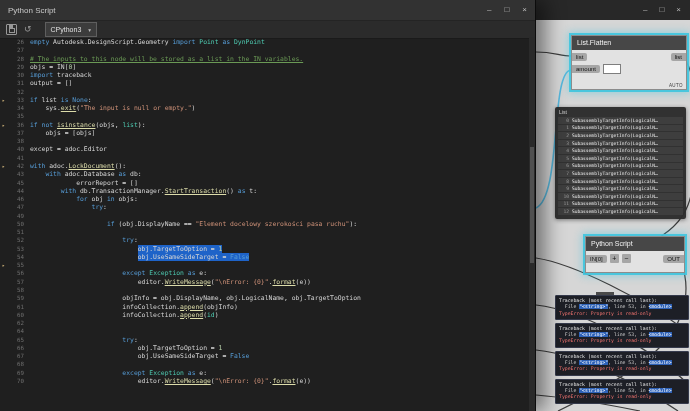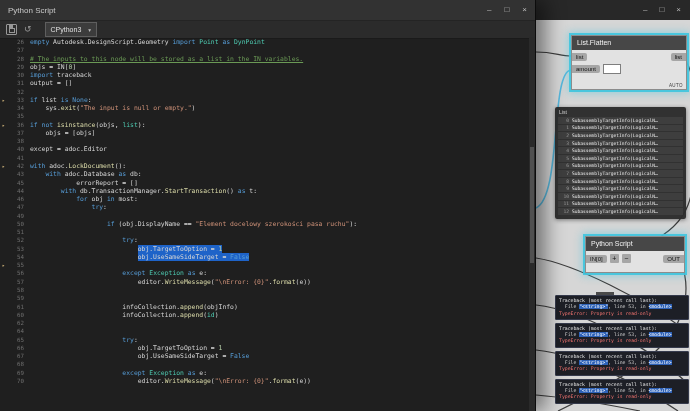--- a/index.html
+++ b/index.html
@@ -60,21 +60,21 @@
   .icon-undo{color:#9a9a9a;font-size:9px;line-height:9px;}
   .combo{margin-left:6px;height:13px;display:flex;align-items:center;gap:7px;background:#3c3c3c;border:1px solid #5f5f5f;
     padding:0 5px;color:#e0e0e0;font-size:7px;}
   .combo .caret{color:#bbb;font-size:5.5px;}
 
   .editor{position:absolute;left:0;top:37px;right:6px;bottom:0;overflow:hidden;padding-top:1px;}
   .cl{display:flex;height:8.28px;line-height:8.28px;white-space:pre;font-family:"DejaVu Sans Mono",monospace;font-size:6.4px;}
   .mk{width:7px;text-align:center;color:#d7ba7d;font-size:5px;line-height:8.28px;flex:none;}
   .ln{width:17px;text-align:right;padding-right:6px;color:#6e6e6e;font-size:5.8px;flex:none;}
   .ct{flex:1;overflow:hidden;}
-  .tk-k{color:#569CD6;} .tk-s{color:#CE9178;} .tk-c{color:#6A9955;text-decoration:underline;} .tk-f{color:#DCDCAA;}
+  .tk-k{color:#569CD6;} .tk-s{color:#CE9178;} .tk-c{color:#6A9955;text-decoration:underline;} .tk-f{color:#DCDCAA;text-decoration:underline;}
   .tk-t{color:#4EC9B0;} .tk-n{color:#B5CEA8;} .tk-p{color:#D4D4D4;} .tk-i{color:#D4D4D4;}
   .ct.sel span:not(.tk-i){background:#1e63c8;}
   .vscroll{position:absolute;right:0;top:37px;bottom:0;width:6px;background:#2a2a2a;}
   .vscroll .thumb{position:absolute;left:1px;right:1px;top:110px;height:116px;background:#505050;}
 </style>
 </head>
 <body>
 
 <div id="stage">
 
@@ -230,33 +230,33 @@
         <div class="cl"><span class="mk"></span><span class="ln">35</span><span class="ct"></span></div>
         <div class="cl"><span class="mk">▸</span><span class="ln">36</span><span class="ct"><span class="tk-k">if</span><span class="tk-p"> </span><span class="tk-k">not</span><span class="tk-p"> </span><span class="tk-f">isinstance</span><span class="tk-p">(objs, </span><span class="tk-t">list</span><span class="tk-p">):</span></span></div>
         <div class="cl"><span class="mk"></span><span class="ln">37</span><span class="ct"><span class="tk-i">    </span><span class="tk-p">objs = [objs]</span></span></div>
         <div class="cl"><span class="mk"></span><span class="ln">38</span><span class="ct"></span></div>
         <div class="cl"><span class="mk"></span><span class="ln">40</span><span class="ct"><span class="tk-p">except = adoc.Editor</span></span></div>
         <div class="cl"><span class="mk"></span><span class="ln">41</span><span class="ct"></span></div>
         <div class="cl"><span class="mk">▸</span><span class="ln">42</span><span class="ct"><span class="tk-k">with</span><span class="tk-p"> adoc.</span><span class="tk-f">LockDocument</span><span class="tk-p">():</span></span></div>
         <div class="cl"><span class="mk"></span><span class="ln">43</span><span class="ct"><span class="tk-i">    </span><span class="tk-k">with</span><span class="tk-p"> adoc.Database </span><span class="tk-k">as</span><span class="tk-p"> db:</span></span></div>
         <div class="cl"><span class="mk"></span><span class="ln">45</span><span class="ct"><span class="tk-i">            </span><span class="tk-p">errorReport = []</span></span></div>
         <div class="cl"><span class="mk"></span><span class="ln">44</span><span class="ct"><span class="tk-i">        </span><span class="tk-k">with</span><span class="tk-p"> db.TransactionManager.</span><span class="tk-f">StartTransaction</span><span class="tk-p">() </span><span class="tk-k">as</span><span class="tk-p"> t:</span></span></div>
-        <div class="cl"><span class="mk"></span><span class="ln">46</span><span class="ct"><span class="tk-i">            </span><span class="tk-k">for</span><span class="tk-p"> obj </span><span class="tk-k">in</span><span class="tk-p"> most:</span></span></div>
+        <div class="cl"><span class="mk"></span><span class="ln">46</span><span class="ct"><span class="tk-i">            </span><span class="tk-k">for</span><span class="tk-p"> obj </span><span class="tk-k">in</span><span class="tk-p"> objs:</span></span></div>
         <div class="cl"><span class="mk"></span><span class="ln">47</span><span class="ct"><span class="tk-i">                </span><span class="tk-k">try</span><span class="tk-p">:</span></span></div>
         <div class="cl"><span class="mk"></span><span class="ln">49</span><span class="ct"></span></div>
         <div class="cl"><span class="mk"></span><span class="ln">50</span><span class="ct"><span class="tk-i">                    </span><span class="tk-k">if</span><span class="tk-p"> (obj.DisplayName == </span><span class="tk-s">"Element docelowy szerokości pasa ruchu"</span><span class="tk-p">):</span></span></div>
         <div class="cl"><span class="mk"></span><span class="ln">51</span><span class="ct"></span></div>
         <div class="cl"><span class="mk"></span><span class="ln">52</span><span class="ct"><span class="tk-i">                        </span><span class="tk-k">try</span><span class="tk-p">:</span></span></div>
         <div class="cl"><span class="mk"></span><span class="ln">53</span><span class="ct sel"><span class="tk-i">                            </span><span class="tk-p">obj.TargetToOption = </span><span class="tk-n">1</span></span></div>
         <div class="cl"><span class="mk"></span><span class="ln">54</span><span class="ct sel"><span class="tk-i">                            </span><span class="tk-p">obj.UseSameSideTarget = </span><span class="tk-k">False</span></span></div>
         <div class="cl"><span class="mk">▸</span><span class="ln">55</span><span class="ct"></span></div>
         <div class="cl"><span class="mk"></span><span class="ln">56</span><span class="ct"><span class="tk-i">                        </span><span class="tk-k">except</span><span class="tk-p"> </span><span class="tk-t">Exception</span><span class="tk-p"> </span><span class="tk-k">as</span><span class="tk-p"> e:</span></span></div>
         <div class="cl"><span class="mk"></span><span class="ln">57</span><span class="ct"><span class="tk-i">                            </span><span class="tk-p">editor.</span><span class="tk-f">WriteMessage</span><span class="tk-p">(</span><span class="tk-s">"\nError: {0}"</span><span class="tk-p">.</span><span class="tk-f">format</span><span class="tk-p">(e))</span></span></div>
         <div class="cl"><span class="mk"></span><span class="ln">58</span><span class="ct"></span></div>
-        <div class="cl"><span class="mk"></span><span class="ln">59</span><span class="ct"><span class="tk-i">                        </span></span></div>
+        <div class="cl"><span class="mk"></span><span class="ln">59</span><span class="ct"><span class="tk-i">                        </span><span class="tk-p">objInfo = obj.DisplayName, obj.LogicalName, obj.TargetToOption</span></span></div>
         <div class="cl"><span class="mk"></span><span class="ln">61</span><span class="ct"><span class="tk-i">                        </span><span class="tk-p">infoCollection.</span><span class="tk-f">append</span><span class="tk-p">(objInfo)</span></span></div>
         <div class="cl"><span class="mk"></span><span class="ln">60</span><span class="ct"><span class="tk-i">                        </span><span class="tk-p">infoCollection.</span><span class="tk-f">append</span><span class="tk-p">(</span><span class="tk-t">id</span><span class="tk-p">)</span></span></div>
         <div class="cl"><span class="mk"></span><span class="ln">62</span><span class="ct"></span></div>
         <div class="cl"><span class="mk"></span><span class="ln">64</span><span class="ct"></span></div>
         <div class="cl"><span class="mk"></span><span class="ln">65</span><span class="ct"><span class="tk-i">                        </span><span class="tk-k">try</span><span class="tk-p">:</span></span></div>
         <div class="cl"><span class="mk"></span><span class="ln">66</span><span class="ct"><span class="tk-i">                            </span><span class="tk-p">obj.TargetToOption = </span><span class="tk-n">1</span></span></div>
         <div class="cl"><span class="mk"></span><span class="ln">67</span><span class="ct"><span class="tk-i">                            </span><span class="tk-p">obj.UseSameSideTarget = </span><span class="tk-k">False</span></span></div>
         <div class="cl"><span class="mk"></span><span class="ln">68</span><span class="ct"></span></div>
         <div class="cl"><span class="mk"></span><span class="ln">69</span><span class="ct"><span class="tk-i">                        </span><span class="tk-k">except</span><span class="tk-p"> </span><span class="tk-t">Exception</span><span class="tk-p"> </span><span class="tk-k">as</span><span class="tk-p"> e:</span></span></div>
         <div class="cl"><span class="mk"></span><span class="ln">70</span><span class="ct"><span class="tk-i">                            </span><span class="tk-p">editor.</span><span class="tk-f">WriteMessage</span><span class="tk-p">(</span><span class="tk-s">"\nError: {0}"</span><span class="tk-p">.</span><span class="tk-f">format</span><span class="tk-p">(e))</span></span></div>

